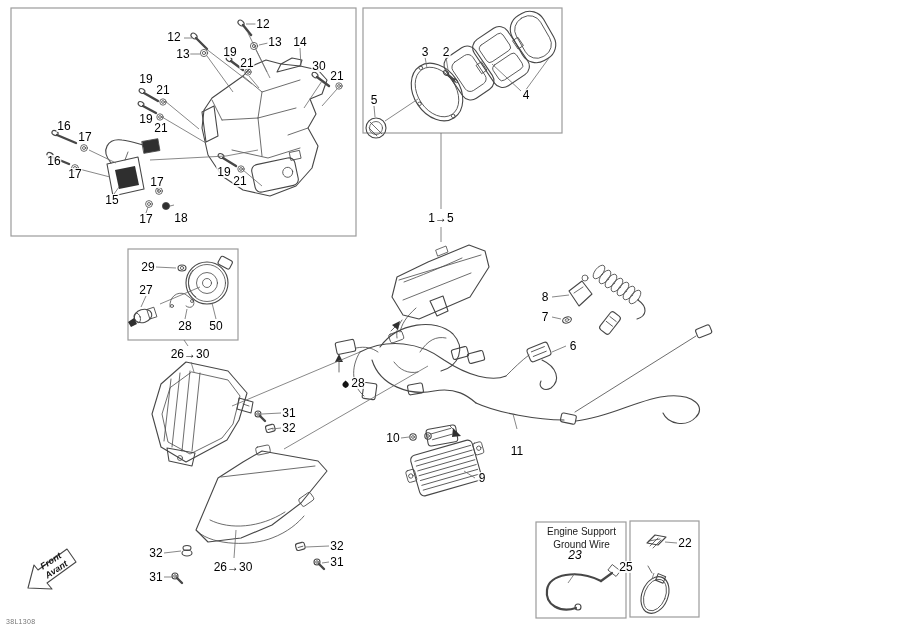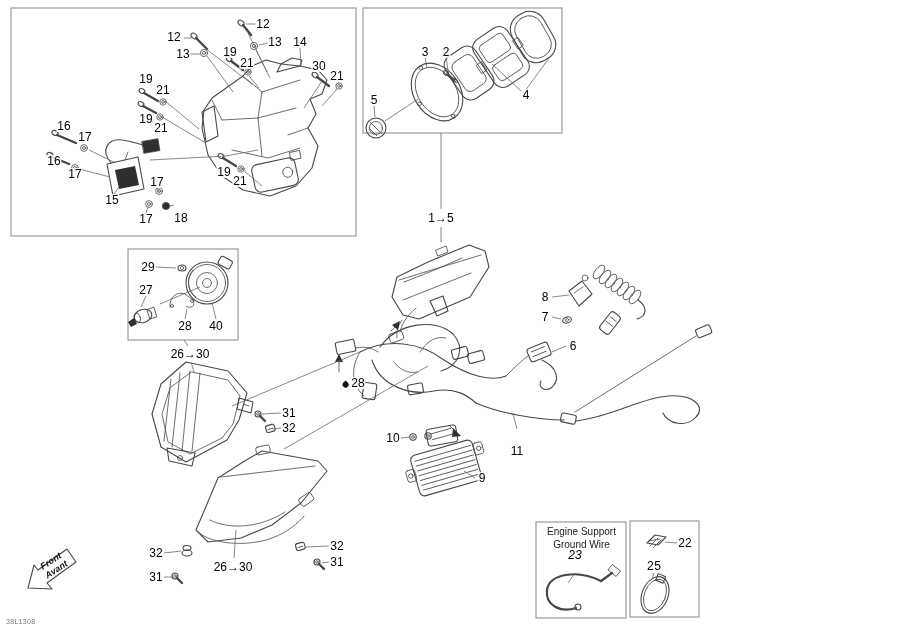--- a/index.html
+++ b/index.html
@@ -420,25 +420,25 @@
       <div class="callout" style="left: 289px; top: 413px;"><span>31</span></div>
       <div class="callout" style="left: 289px; top: 428px;"><span>32</span></div>
       <div class="callout" style="left: 156px; top: 553px;"><span>32</span></div>
       <div class="callout" style="left: 156px; top: 577px;"><span>31</span></div>
       <div class="callout" style="left: 233px; top: 567px;"><span>26→30</span></div>
       <div class="callout" style="left: 337px; top: 546px;"><span>32</span></div>
       <div class="callout" style="left: 337px; top: 562px;"><span>31</span></div>
       <div class="callout" style="left: 148px; top: 267px;"><span>29</span></div>
       <div class="callout" style="left: 146px; top: 290px;"><span>27</span></div>
       <div class="callout" style="left: 185px; top: 326px;"><span>28</span></div>
-      <div class="callout" style="left: 216px; top: 326px;"><span>40</span></div>
+      <div class="callout" style="left: 216px; top: 326px;"><span>50</span></div>
       <div class="callout" style="left: 190px; top: 354px;"><span>26→30</span></div>
       <div class="callout" style="left: 575px; top: 555px; font-style: italic;"><span>23</span></div>
       <div class="callout" style="left: 685px; top: 543px;"><span>22</span></div>
-      <div class="callout" style="left: 654px; top: 567px; font-family: Liberation Mono, monospace;"><span>25</span></div>
+      <div class="callout" style="left: 626px; top: 567px;"><span>25</span></div>
     </div>
 
 <div class="engine-label">
   <div>Engine Support</div>
   <div>Ground Wire</div>
 </div>
 
 <div class="front-text">
   <div>Front</div>
   <div>Avant</div>

